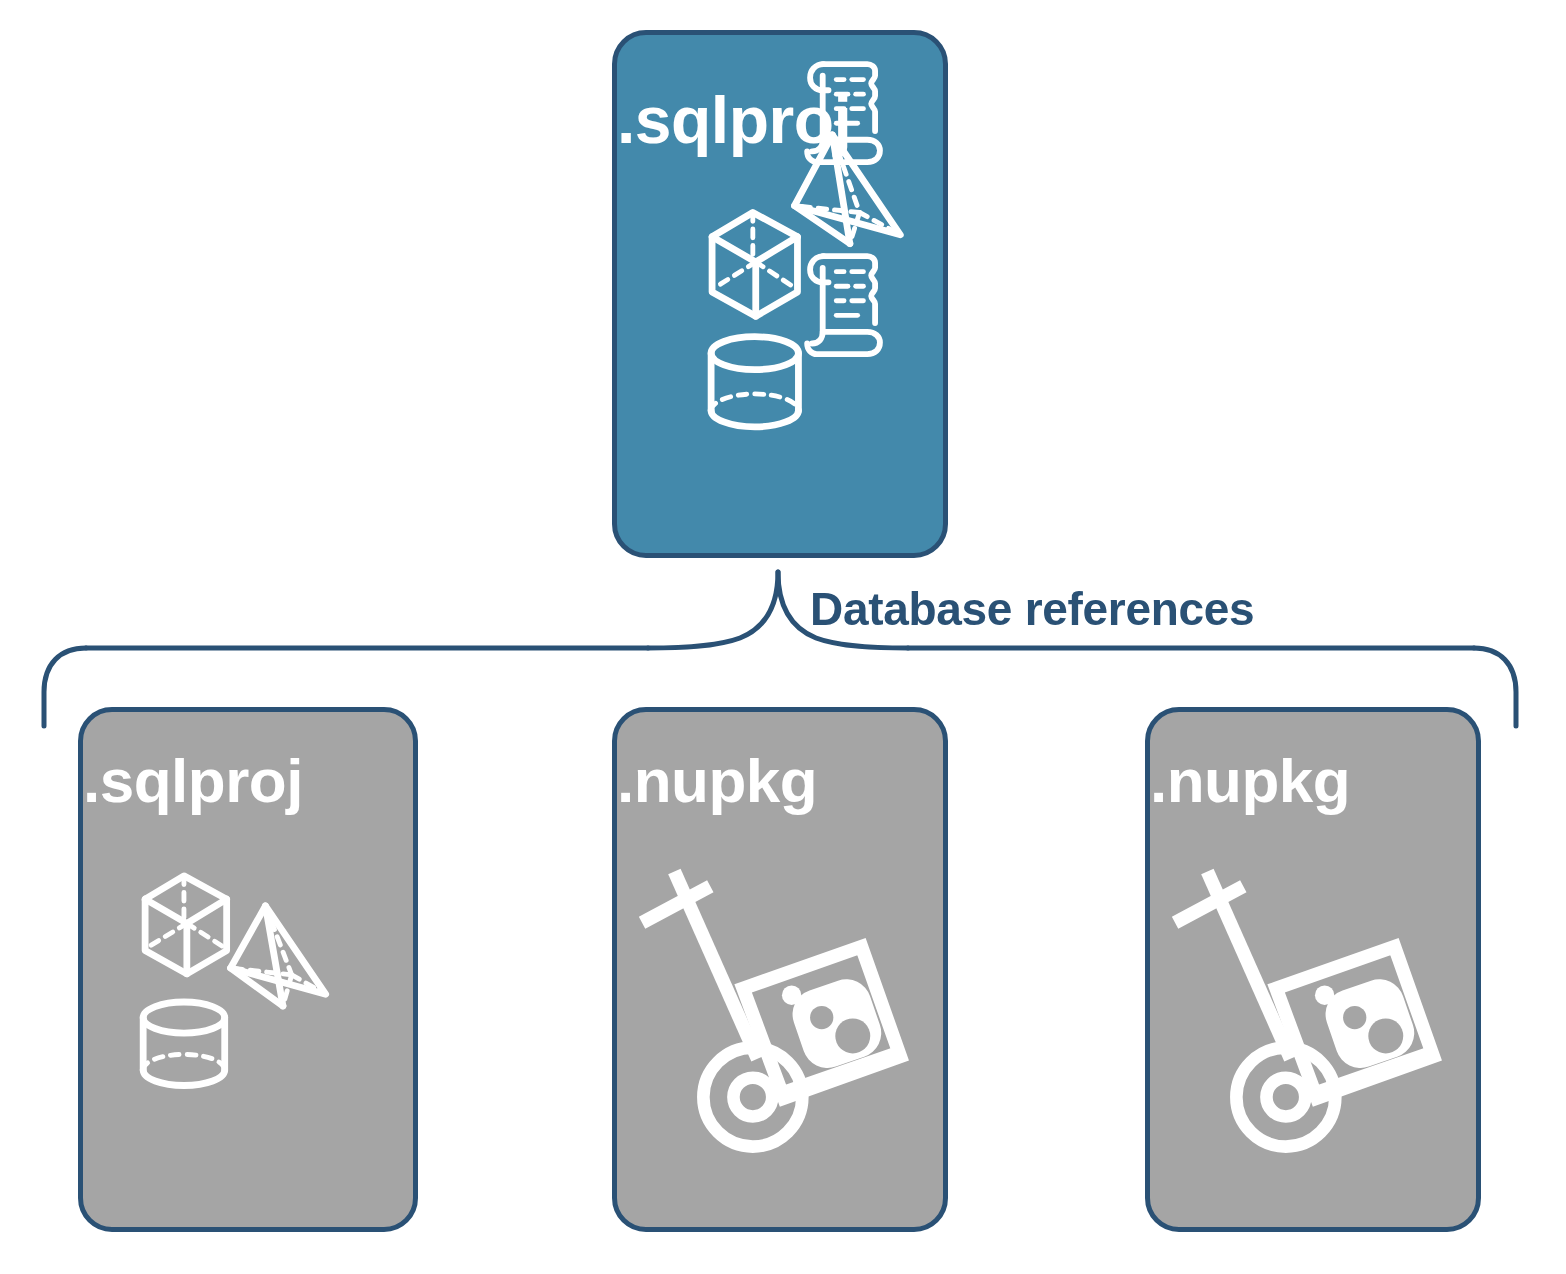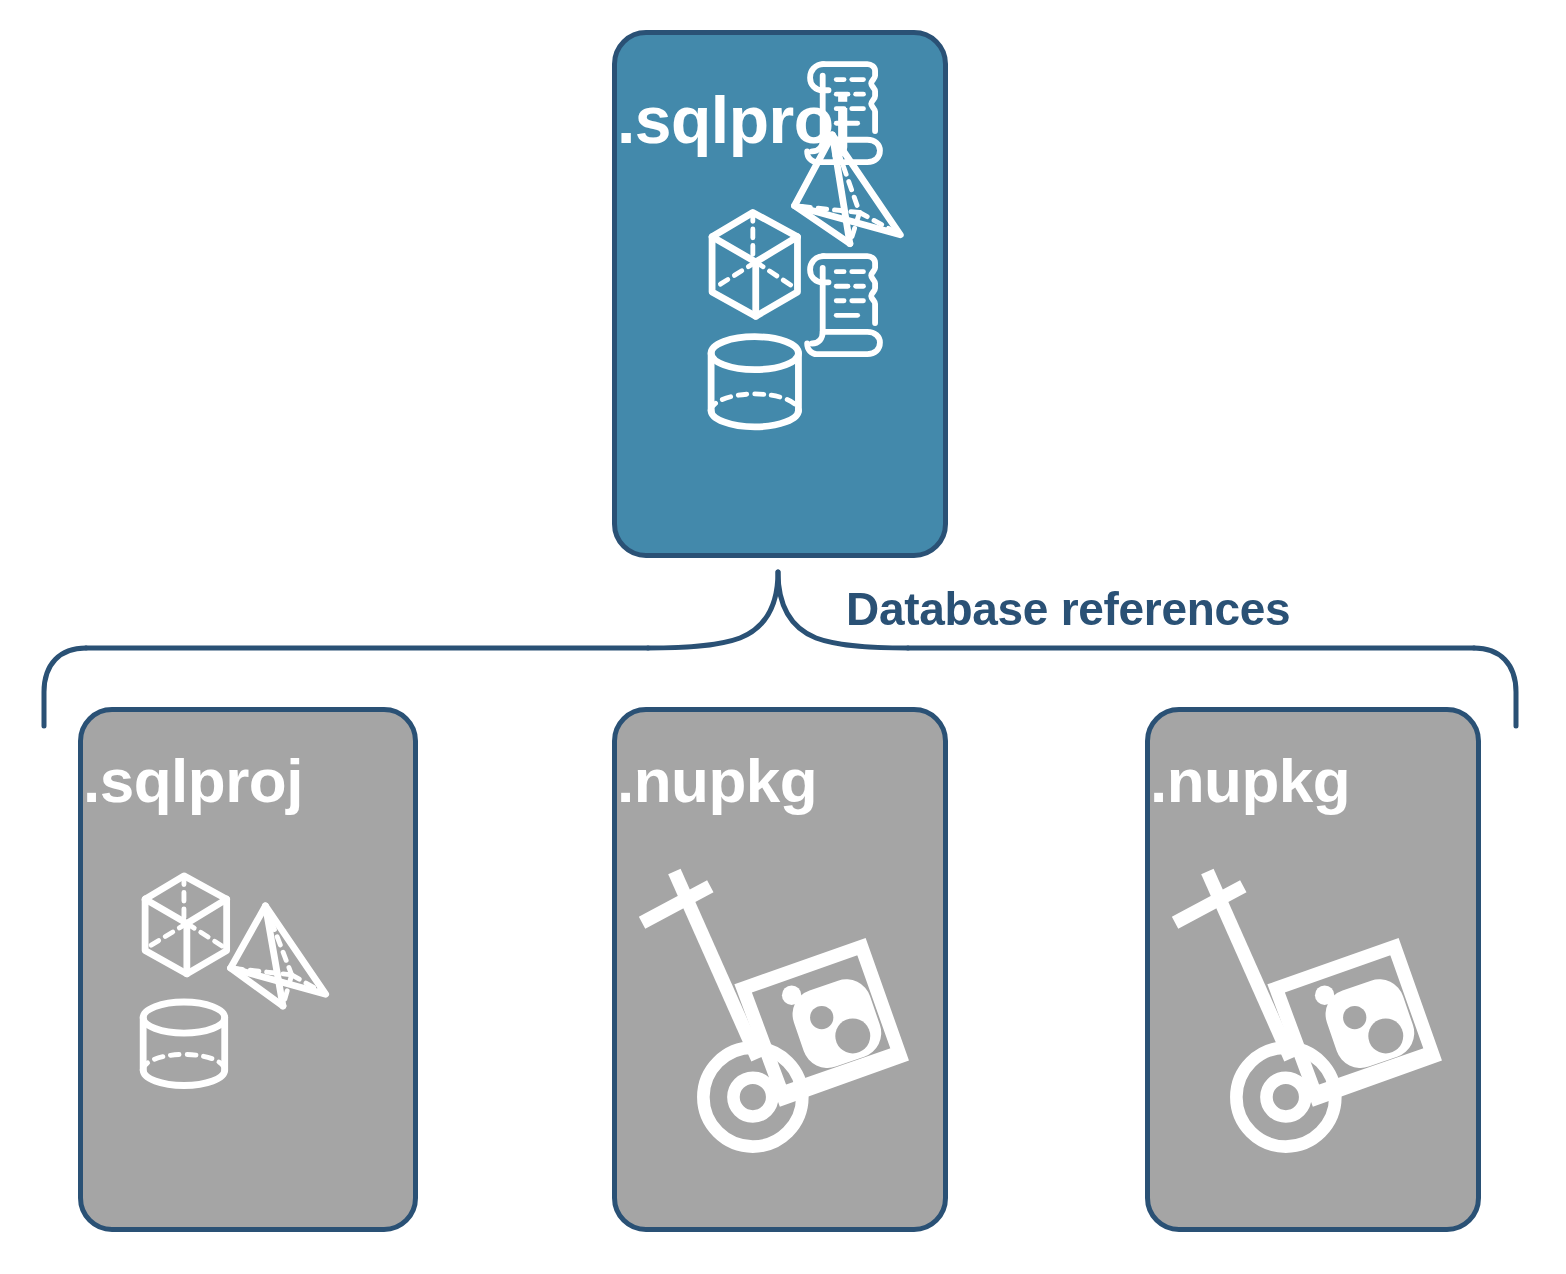--- a/index.html
+++ b/index.html
@@ -61,21 +61,21 @@
 
       <path d="M648 648 L 86 648"></path>
       <path d="M908 648 L 1474 648"></path>
 
       <path d="M86 648 C 60 648, 44 664, 44 692 L 44 726"></path>
 
       <path d="M1474 648 C 1500 648, 1516 664, 1516 692 L 1516 726"></path>
     </g>
   </svg>
 
-  <div class="brace-label" style="left:846px; top:586px;">Database references</div>
+  <div class="brace-label" style="left:810px; top:586px;">Database references</div>
 
   <div class="card primary" id="card-top" style="left:612px; top:30px; width:336px; height:528px;">
 
     <div class="card-title">.sqlproj</div>
 
     <svg class="card-art" viewBox="0 0 336 528" aria-hidden="true">
       <g fill="none" stroke="#ffffff" stroke-width="7" stroke-linecap="round" stroke-linejoin="round">
 
         <g>
           <path d="M98 205 L 140 180 L 186 205 L 186 262 L 143 287 L 98 262 Z"></path>

